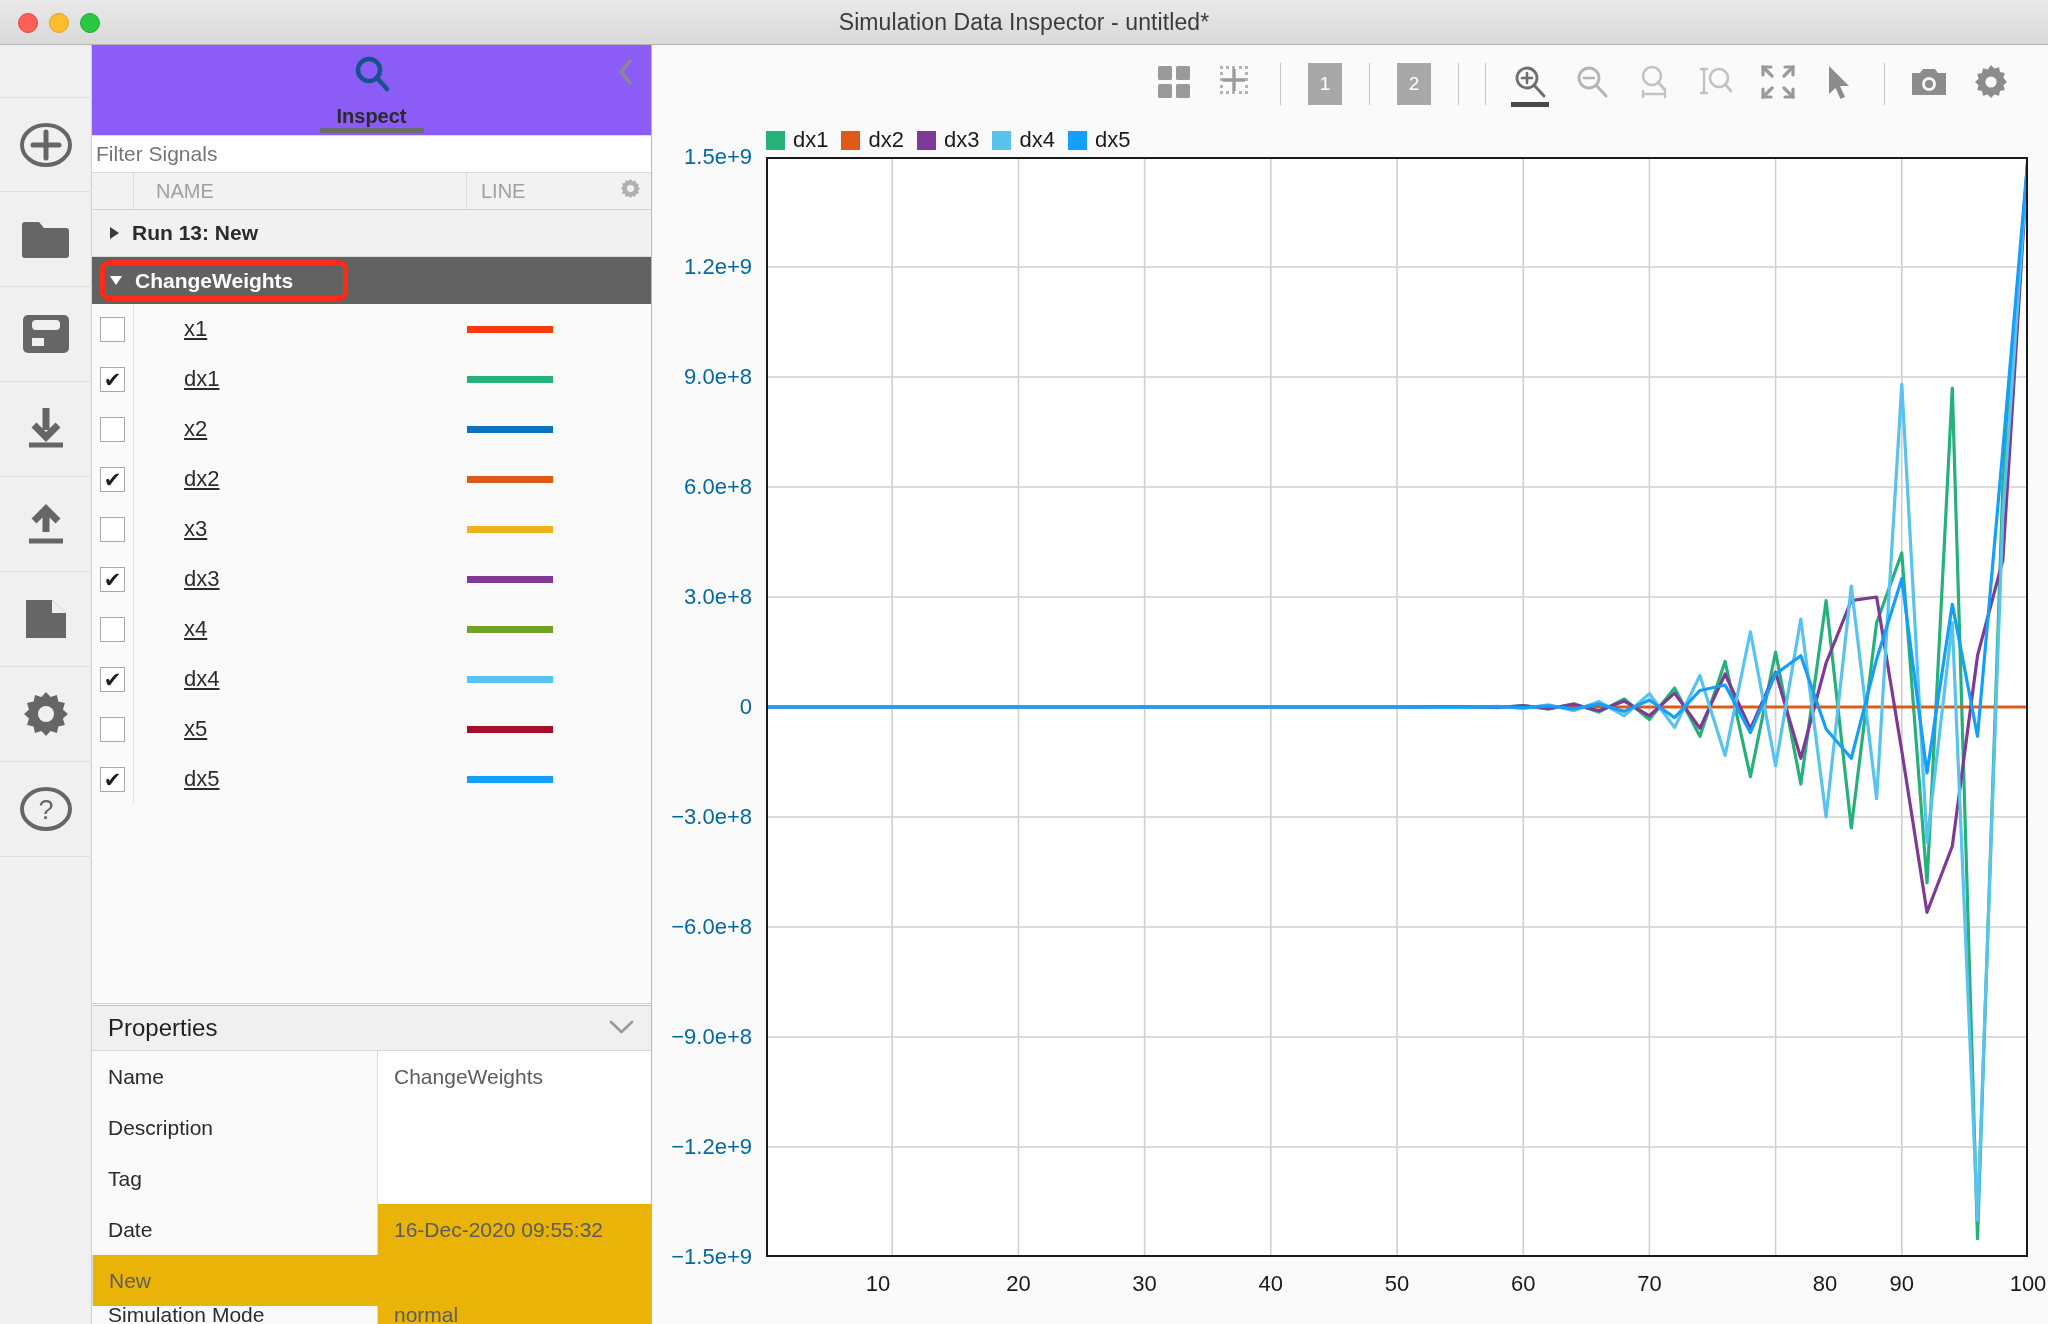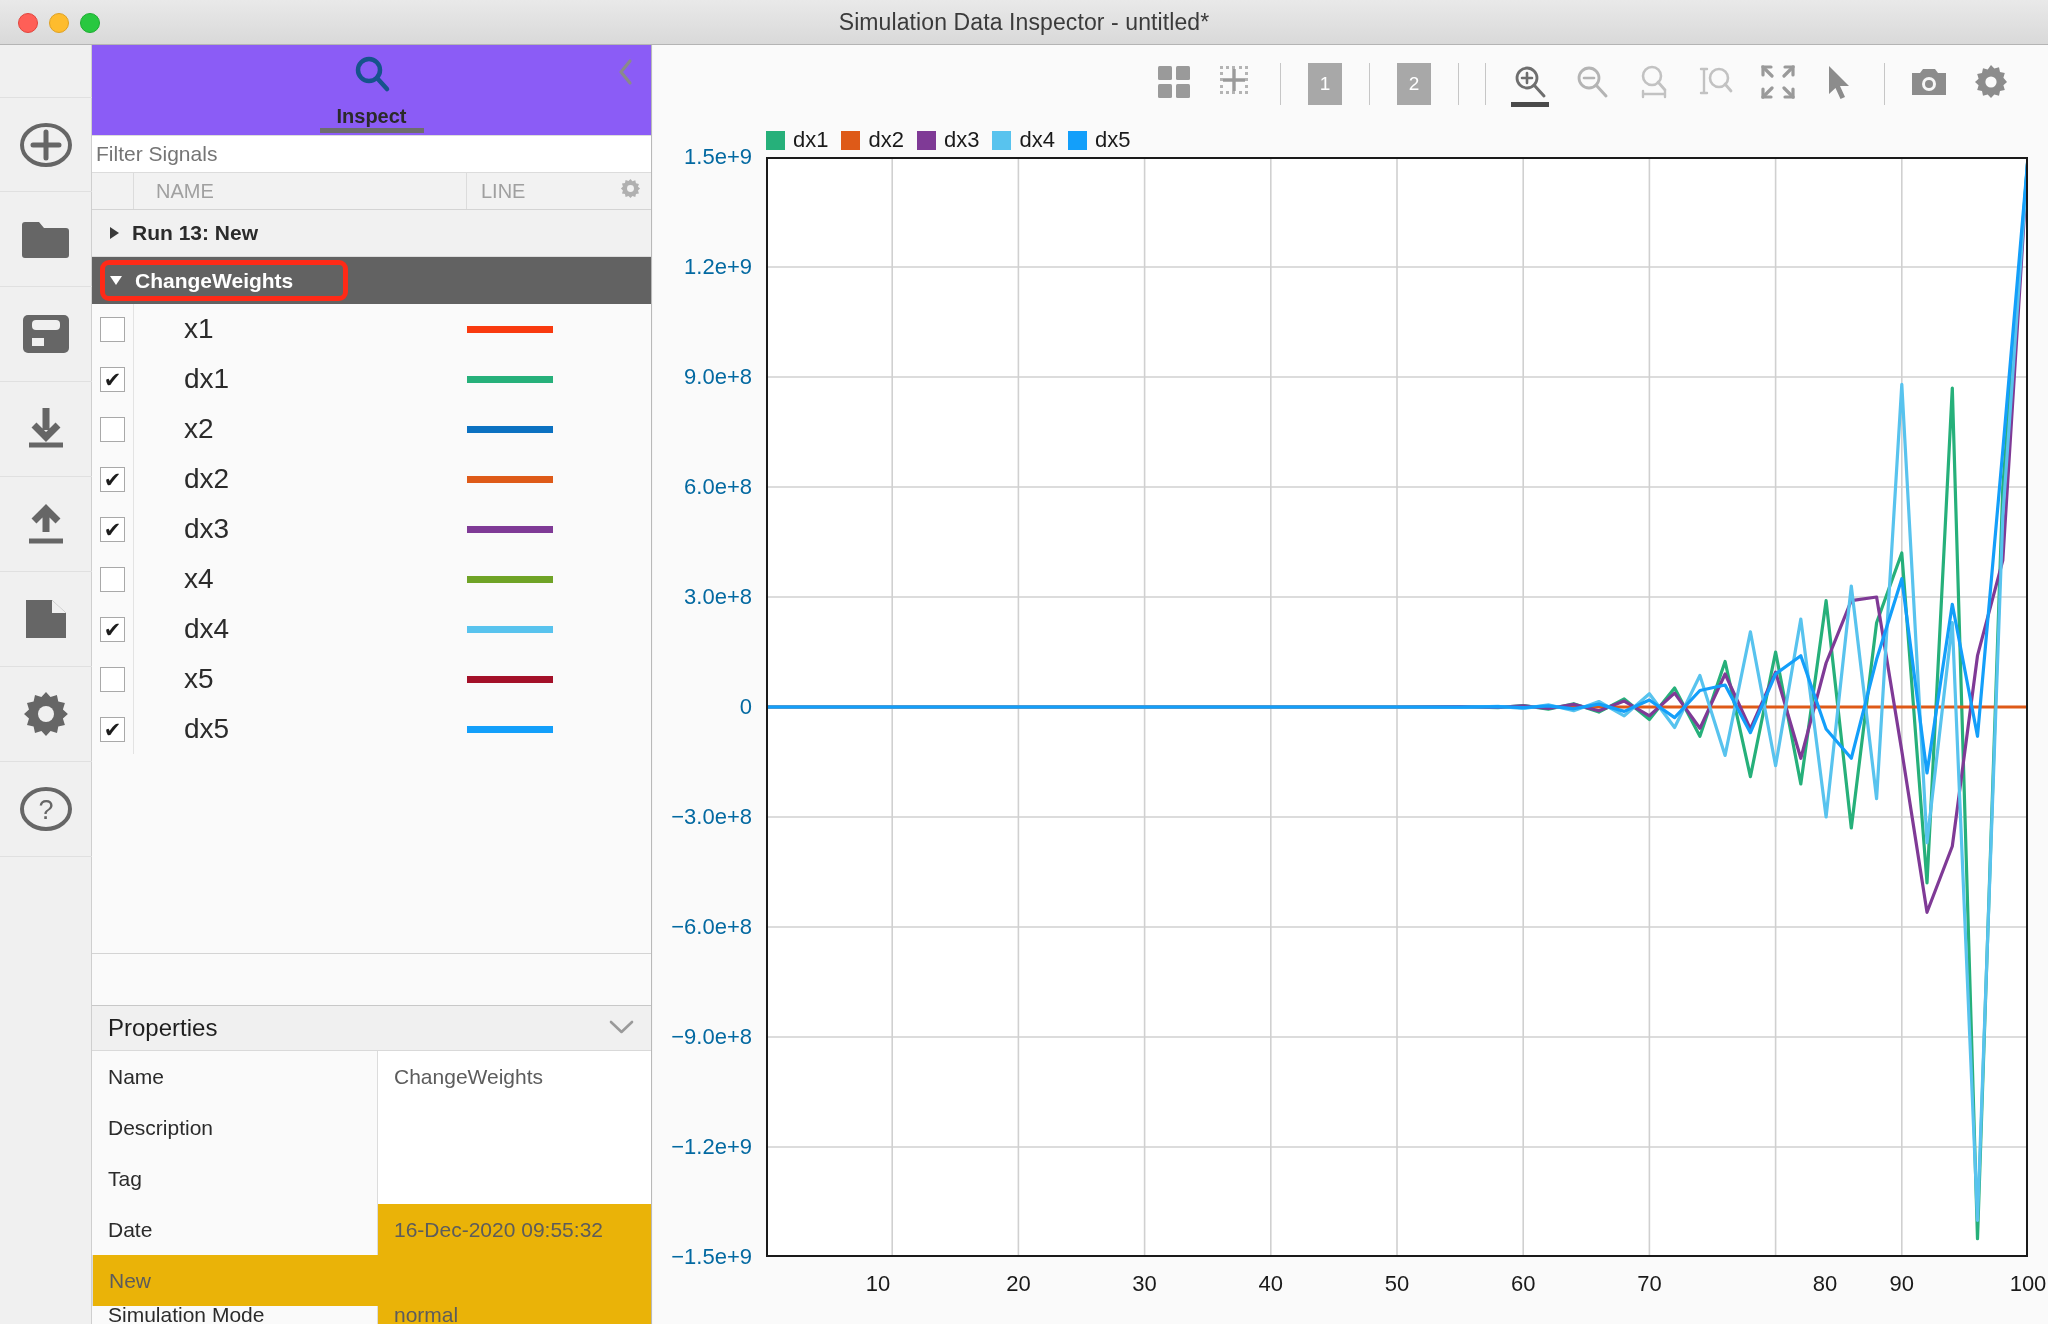--- a/index.html
+++ b/index.html
@@ -91,21 +91,21 @@
   .tri.right { border-left: 9px solid #3a3a3a; border-top: 6px solid transparent; border-bottom: 6px solid transparent; }
   .tri.down  { border-top: 9px solid #ffffff; border-left: 6px solid transparent; border-right: 6px solid transparent; }
 
   .sig-row { height: 50px; display: flex; align-items: center; background: #fafafa; }
   .sig-check { width: 42px; display: flex; align-items: center; justify-content: center; border-right: 1px solid #e3e3e3; height: 100%; }
   .cbox {
     width: 25px; height: 25px; background: #fff; border: 1px solid #a9a9a9;
     display: flex; align-items: center; justify-content: center;
     font-size: 21px; color: #1c1c1c; line-height: 1;
   }
-  .sig-name { flex: 1; padding-left: 50px; font-size: 28px; color: #2b2b2b; }
+  .sig-name { flex: 1; padding-left: 50px; font-size: 22px; color: #2b2b2b; text-decoration: underline; }
   .sig-line { width: 142px; display: flex; align-items: center; }
   .swatch { width: 86px; height: 7px; }
   .sig-pad { width: 42px; }
 
   .list-gap { height: 200px; background: #fafafa; border-bottom: 1px solid #d4d4d4; }
 
   
   .props { position: absolute; left: 0; bottom: 0; width: 559px; }
   .props-hdr {
     height: 46px; background: #f0f0f0; border-top: 1px solid #c8c8c8; border-bottom: 1px solid #d9d9d9;
@@ -305,20 +305,30 @@
           </div>
           <div class="sig-pad"></div>
         </div>
         <div class="sig-row">
           <div class="sig-check">
             <div class="cbox">✔</div>
           </div>
           <div class="sig-name">dx2</div>
           <div class="sig-line">
             <div class="swatch" style="background:#de5a18"></div>
+          </div>
+          <div class="sig-pad"></div>
+        </div>
+        <div class="sig-row">
+          <div class="sig-check">
+            <div class="cbox"></div>
+          </div>
+          <div class="sig-name">x3</div>
+          <div class="sig-line">
+            <div class="swatch" style="background:#eeb220"></div>
           </div>
           <div class="sig-pad"></div>
         </div>
         <div class="sig-row">
           <div class="sig-check">
             <div class="cbox">✔</div>
           </div>
           <div class="sig-name">dx3</div>
           <div class="sig-line">
             <div class="swatch" style="background:#7f3a96"></div>

